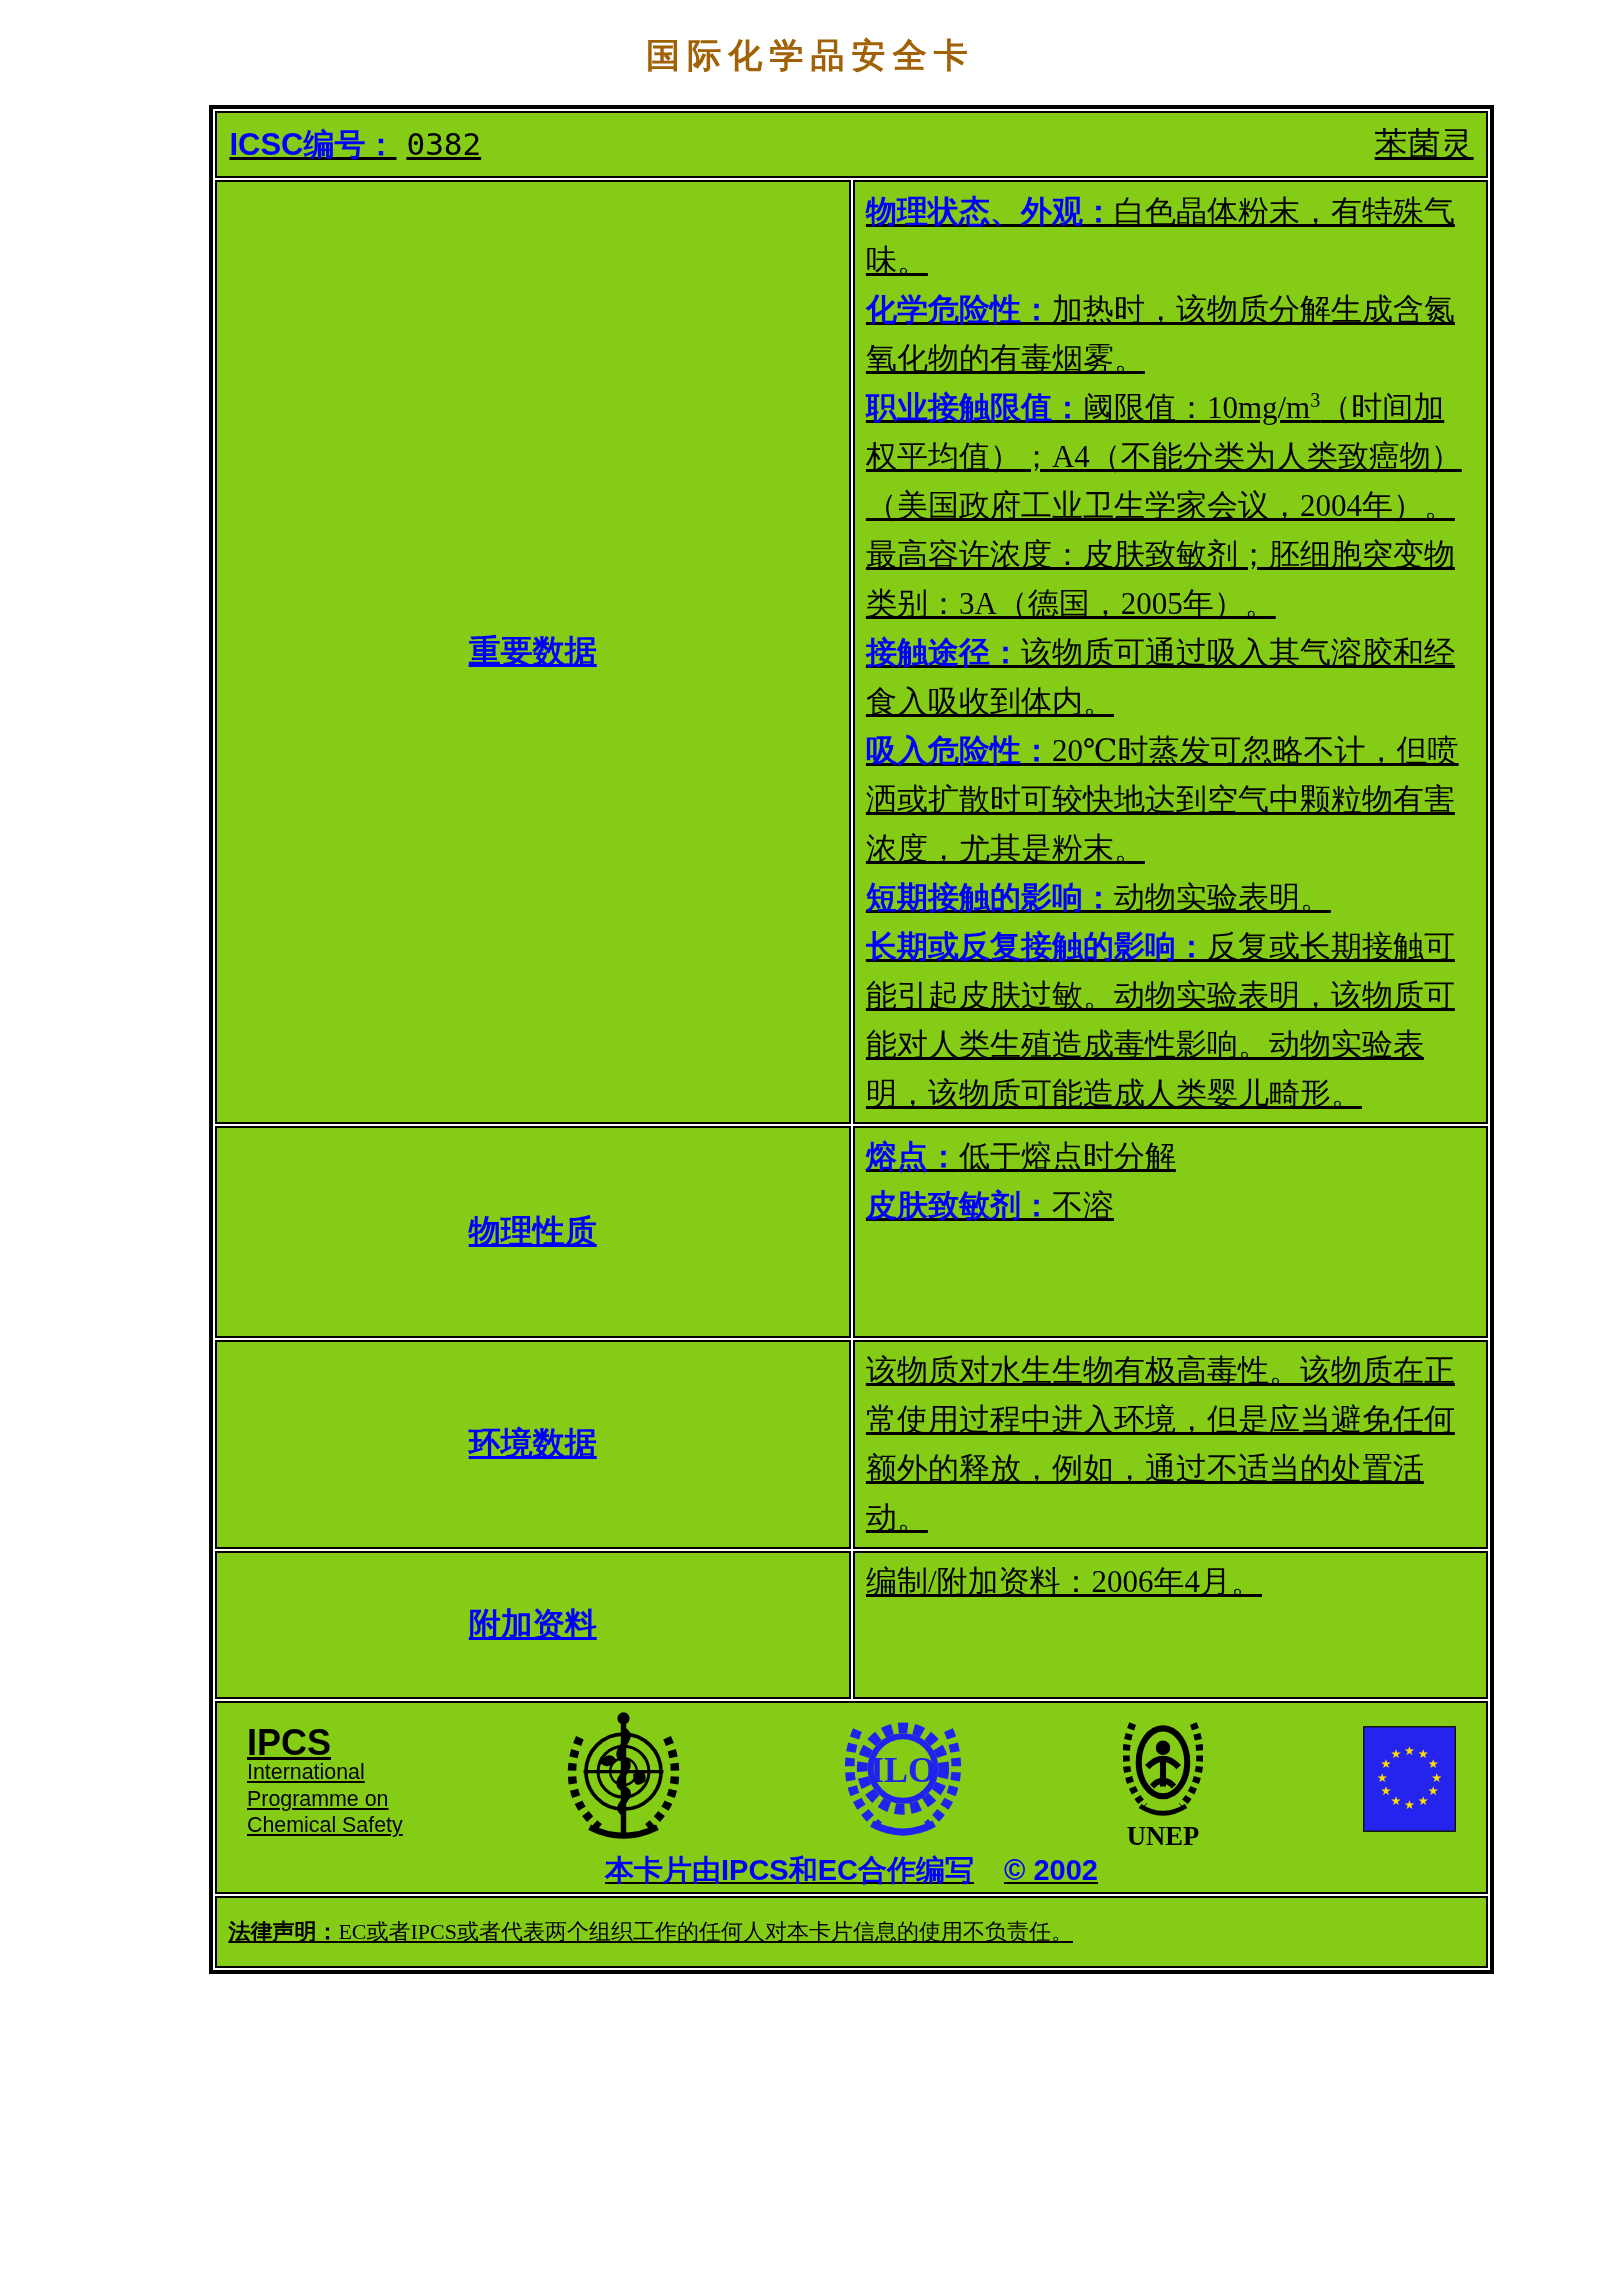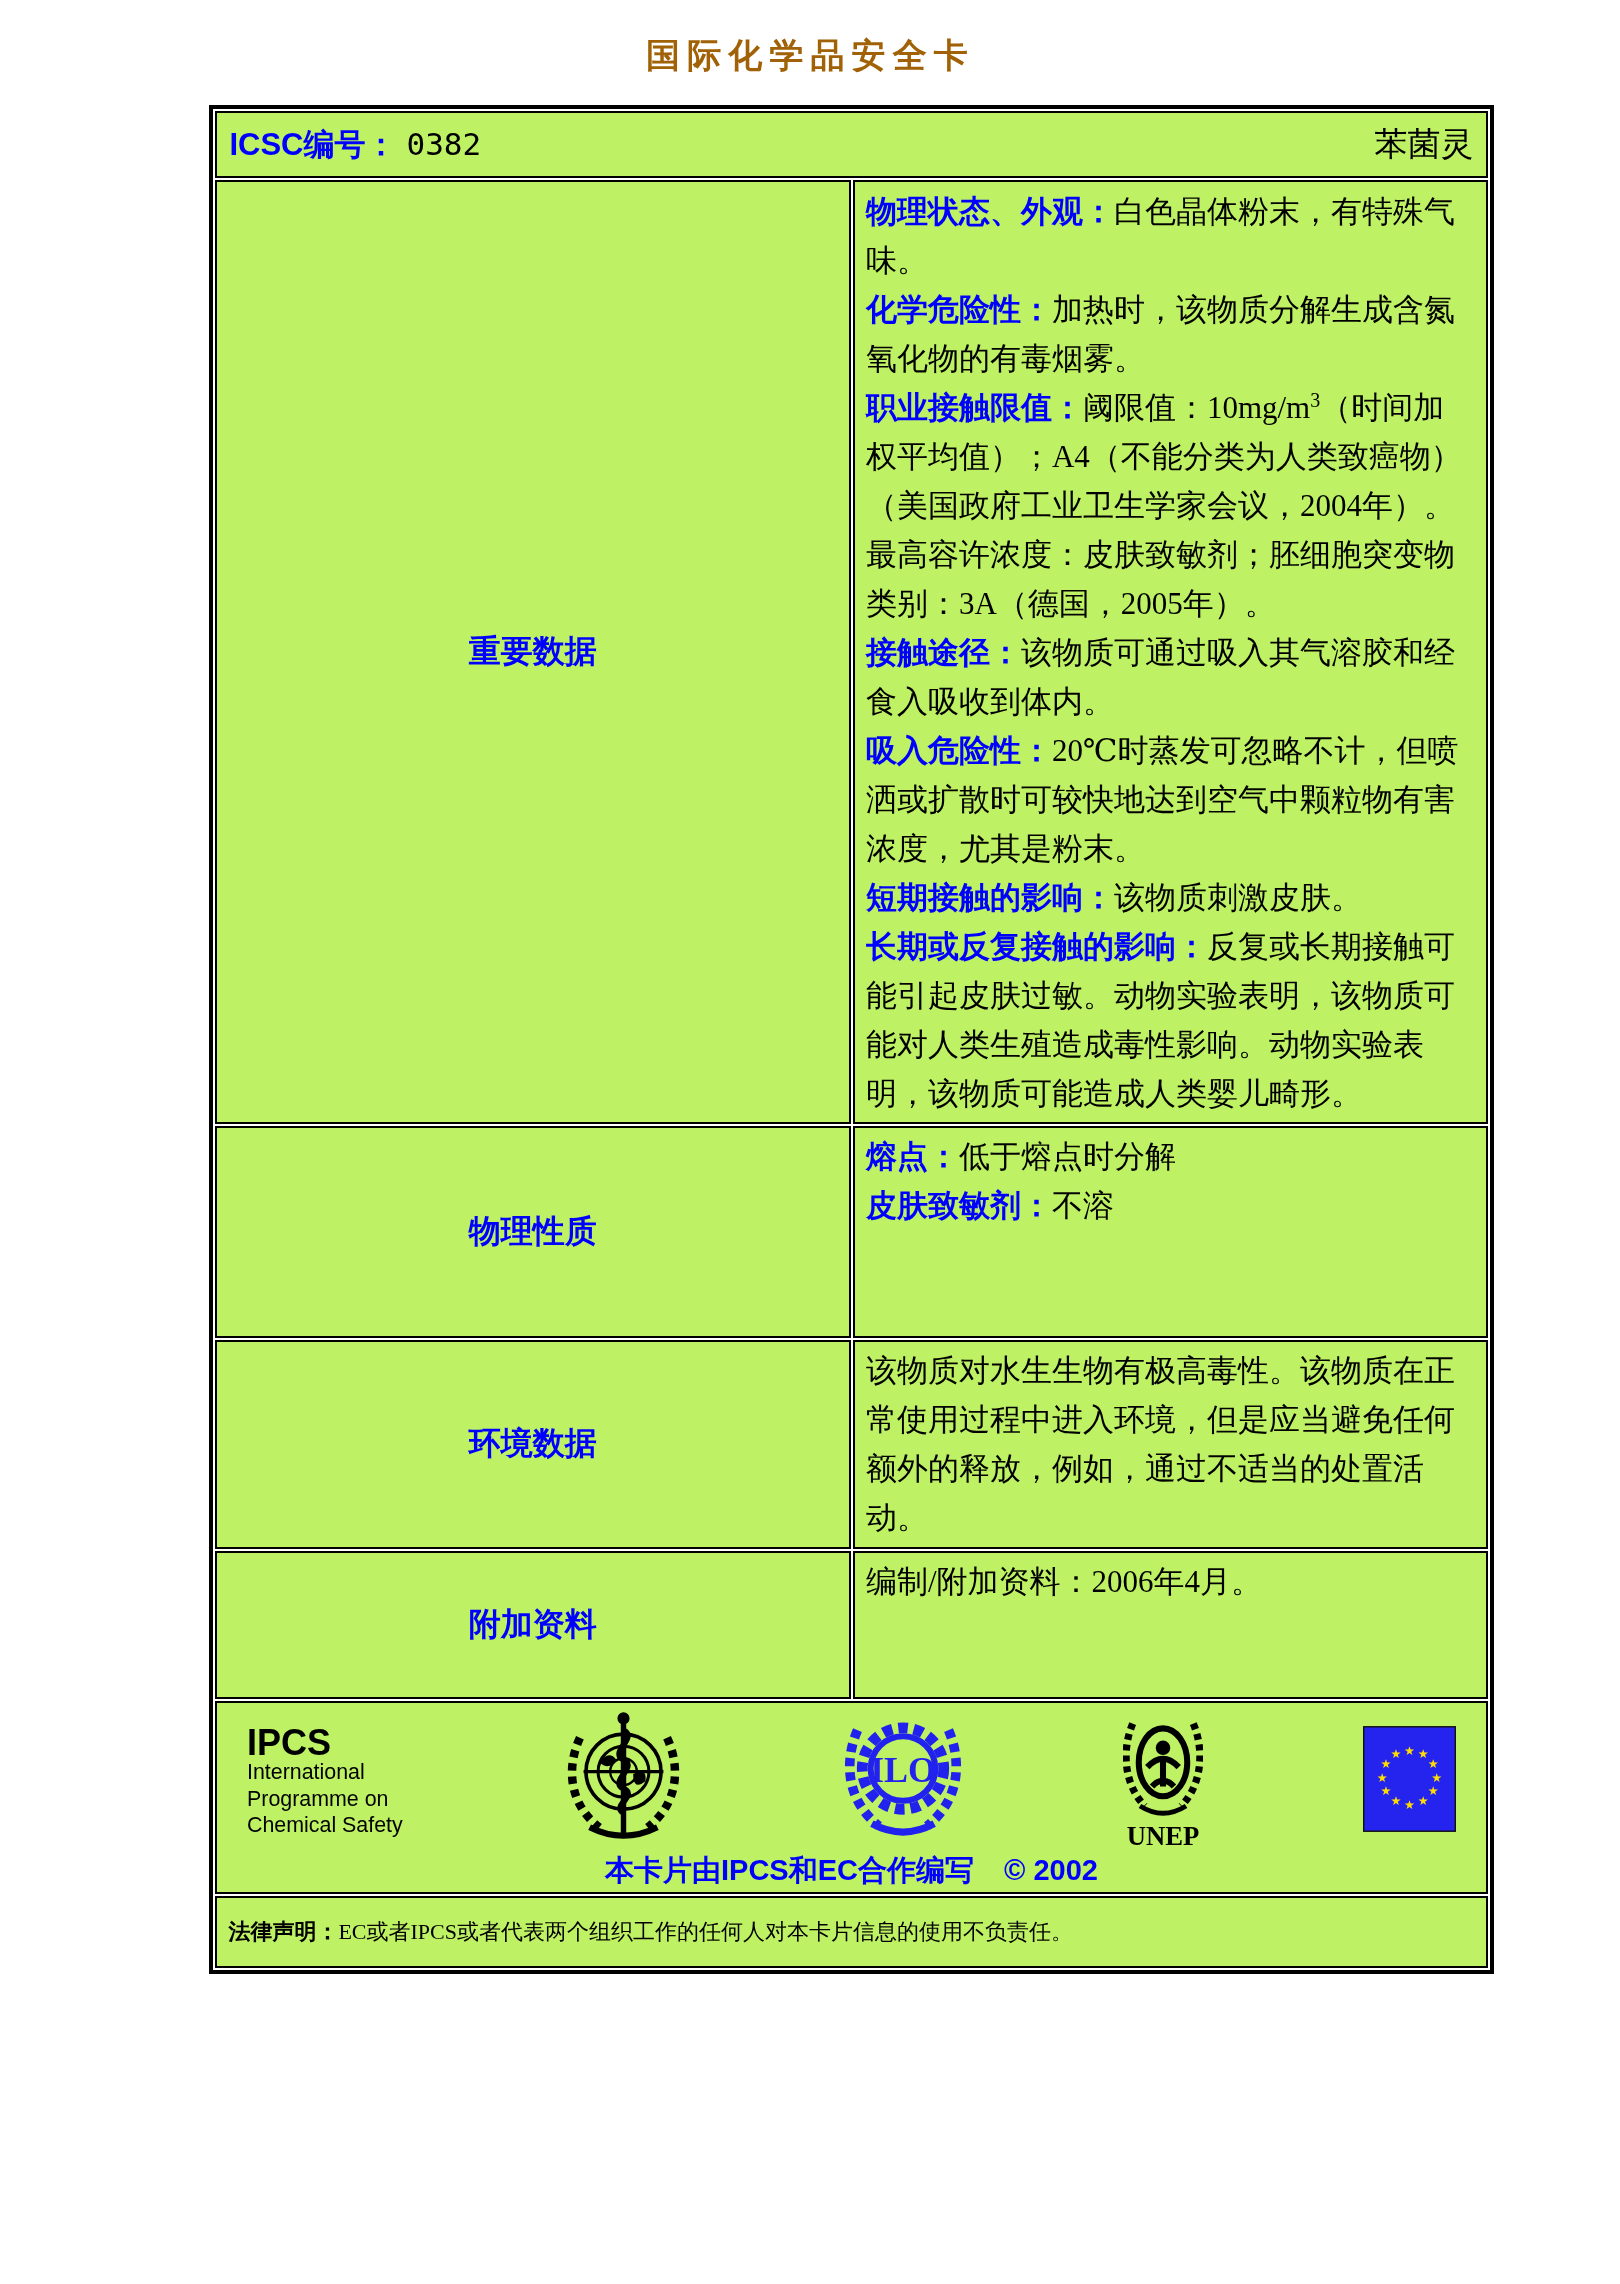--- a/index.html
+++ b/index.html
@@ -27,22 +27,23 @@
     width: 1285px;
     border: 4.3px solid #000000;
     border-collapse: separate;
     border-spacing: 2.9px;
     table-layout: fixed;
     background: #ffffff;
   }
   td {
     border: 2.9px solid #000000;
     vertical-align: top;
-    background: #bef264;
+    background: #84cc16;
     overflow: hidden;
+    text-decoration: underline;
   }
   td.label-cell {
     width: 172px;
     text-align: center;
     vertical-align: middle;
     color: #0000FF;
     font-family: "Liberation Sans", "DejaVu Sans", sans-serif;
     font-weight: bold;
     font-size: 32px;
   }
@@ -135,21 +136,21 @@
   </tr>
 
   <tr>
     <td class="label-cell" style="height:715px;">重要数据</td>
     <td class="content-cell">
       <p class="item"><span class="blue-label">物理状态、外观：</span><span>白色晶体粉末，有特殊气味。</span></p>
       <p class="item"><span class="blue-label">化学危险性：</span><span>加热时，该物质分解生成含氮氧化物的有毒烟雾。</span></p>
       <p class="item"><span class="blue-label">职业接触限值：</span><span>阈限值：10mg/m</span><sup class="sup3">3</sup><span>（时间加权平均值）；A4（不能分类为人类致癌物）（美国政府工业卫生学家会议，2004年）。最高容许浓度：皮肤致敏剂；胚细胞突变物类别：3A（德国，2005年）。</span></p>
       <p class="item"><span class="blue-label">接触途径：</span><span>该物质可通过吸入其气溶胶和经食入吸收到体内。</span></p>
       <p class="item"><span class="blue-label">吸入危险性：</span><span>20℃时蒸发可忽略不计，但喷洒或扩散时可较快地达到空气中颗粒物有害浓度，尤其是粉末。</span></p>
-      <p class="item"><span class="blue-label">短期接触的影响：</span><span>该物质刺激皮肤。</span></p>
+      <p class="item"><span class="blue-label">短期接触的影响：</span><span>动物实验表明。</span></p>
       <p class="item"><span class="blue-label">长期或反复接触的影响：</span><span>反复或长期接触可能引起皮肤过敏。动物实验表明，该物质可能对人类生殖造成毒性影响。动物实验表明，该物质可能造成人类婴儿畸形。</span></p>
     </td>
   </tr>
 
   <tr>
     <td class="label-cell" style="height:206px;">物理性质</td>
     <td class="content-cell">
       <p class="item"><span class="blue-label">熔点：</span><span>低于熔点时分解</span></p>
       <p class="item"><span class="blue-label">皮肤致敏剂：</span><span>不溶</span></p>
     </td>

